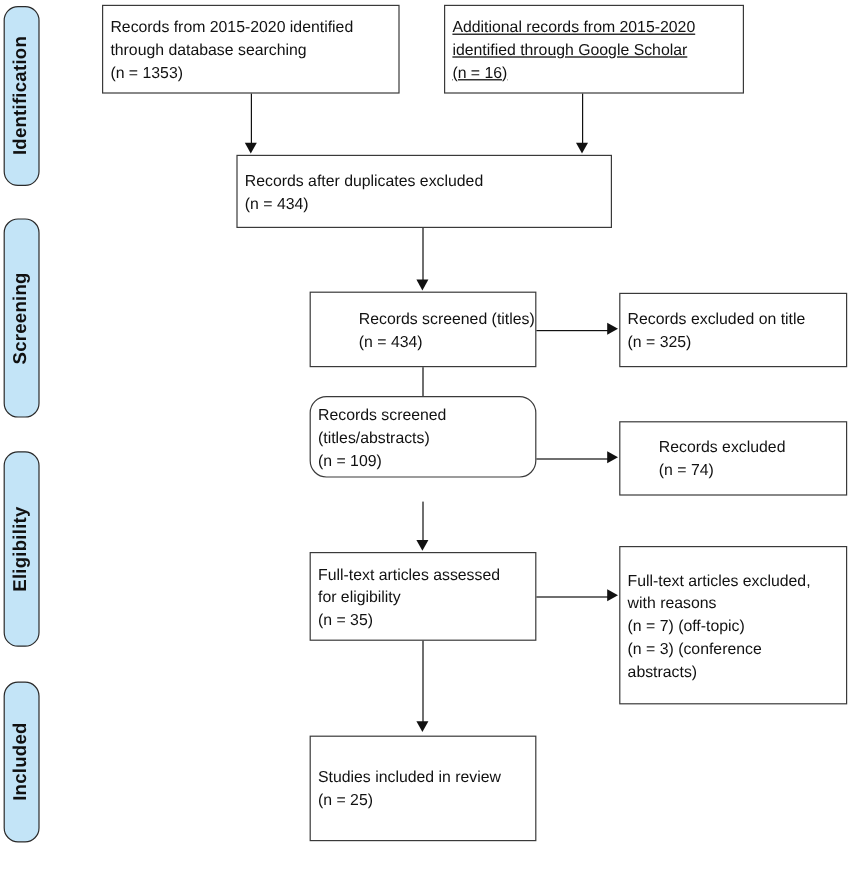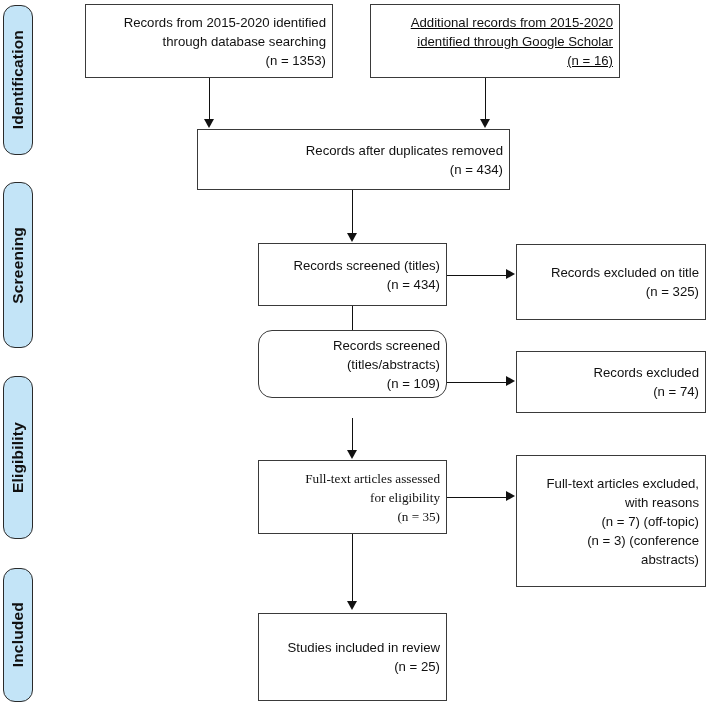--- a/index.html
+++ b/index.html
@@ -38,21 +38,21 @@
     white-space: nowrap;
   }
   
   .flow-box {
     position: absolute;
     box-sizing: border-box;
     background: #ffffff;
     border: 1.6px solid #3a3a3a;
     display: flex;
     flex-direction: column;
-    align-items: flex-end;
+    align-items: flex-start;
     justify-content: center;
     text-align: center;
     padding: 2px 6px;
   }
   .flow-box .line {
     font-size: 13.2px;
     line-height: 19px;
     color: #111111;
     white-space: nowrap;
   }
@@ -117,33 +117,33 @@
     <div class="line">(n = 16)</div>
   </div>
 
   <div class="v-line" style="left:209px; top:78px; height:42px;"></div>
   <div class="arrow-down" style="left:204px; top:119px;"></div>
 
   <div class="v-line" style="left:485px; top:78px; height:42px;"></div>
   <div class="arrow-down" style="left:480px; top:119px;"></div>
 
   <div class="flow-box" style="left:197px; top:129px; width:313px; height:61px;">
-    <div class="line">Records after duplicates removed</div>
+    <div class="line">Records after duplicates excluded</div>
     <div class="line">(n = 434)</div>
   </div>
 
   <div class="v-line" style="left:352px; top:190px; height:44px;"></div>
   <div class="arrow-down" style="left:347px; top:233px;"></div>
 
   <div class="flow-box" style="left:258px; top:243px; width:189px; height:63px;padding-left:40px;">
     <div class="line">Records screened (titles)</div>
     <div class="line">(n = 434)</div>
   </div>
 
-  <div class="flow-box" style="left:516px; top:244px; width:190px; height:76px;">
+  <div class="flow-box" style="left:516px; top:244px; width:190px; height:62px;">
     <div class="line">Records excluded on title</div>
     <div class="line">(n = 325)</div>
   </div>
 
   <div class="h-line" style="left:447px; top:275px; width:60px;"></div>
   <div class="arrow-right" style="left:506px; top:269px;"></div>
 
   <div class="v-line" style="left:352px; top:306px; width:0; height:30px;"></div>
   <div class="arrow-down" style="left:347px; top:335px;"></div>
 
@@ -157,21 +157,21 @@
     <div class="line">Records excluded</div>
     <div class="line">(n = 74)</div>
   </div>
 
   <div class="h-line" style="left:447px; top:382px; width:60px;"></div>
   <div class="arrow-right" style="left:506px; top:376px;"></div>
 
   <div class="v-line" style="left:352px; top:418px; height:33px;"></div>
   <div class="arrow-down" style="left:347px; top:450px;"></div>
 
-  <div class="flow-box" style="left:258px; top:460px; width:189px; height:74px;font-family:Liberation Serif, serif;">
+  <div class="flow-box" style="left:258px; top:460px; width:189px; height:74px;">
     <div class="line">Full-text articles assessed</div>
     <div class="line">for eligibility</div>
     <div class="line">(n = 35)</div>
   </div>
 
   <div class="flow-box" style="left:516px; top:455px; width:190px; height:132px;">
     <div class="line">Full-text articles excluded,</div>
     <div class="line">with reasons</div>
     <div class="line">(n = 7) (off-topic)</div>
     <div class="line">(n = 3) (conference</div>

